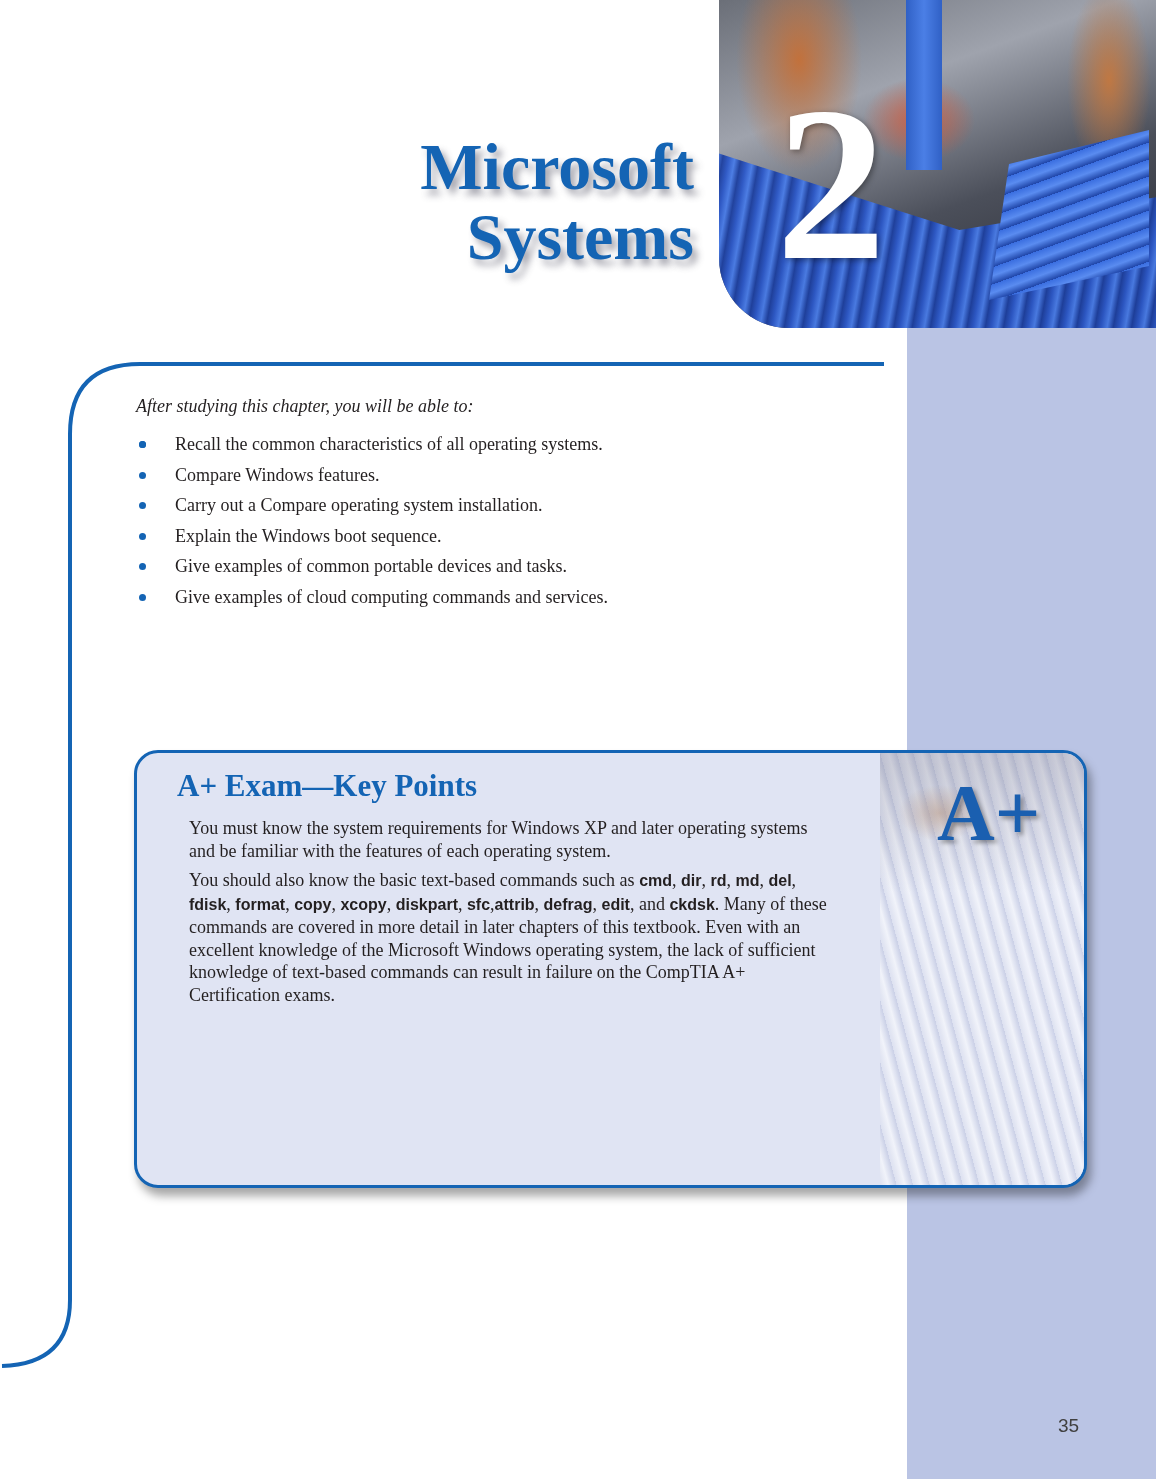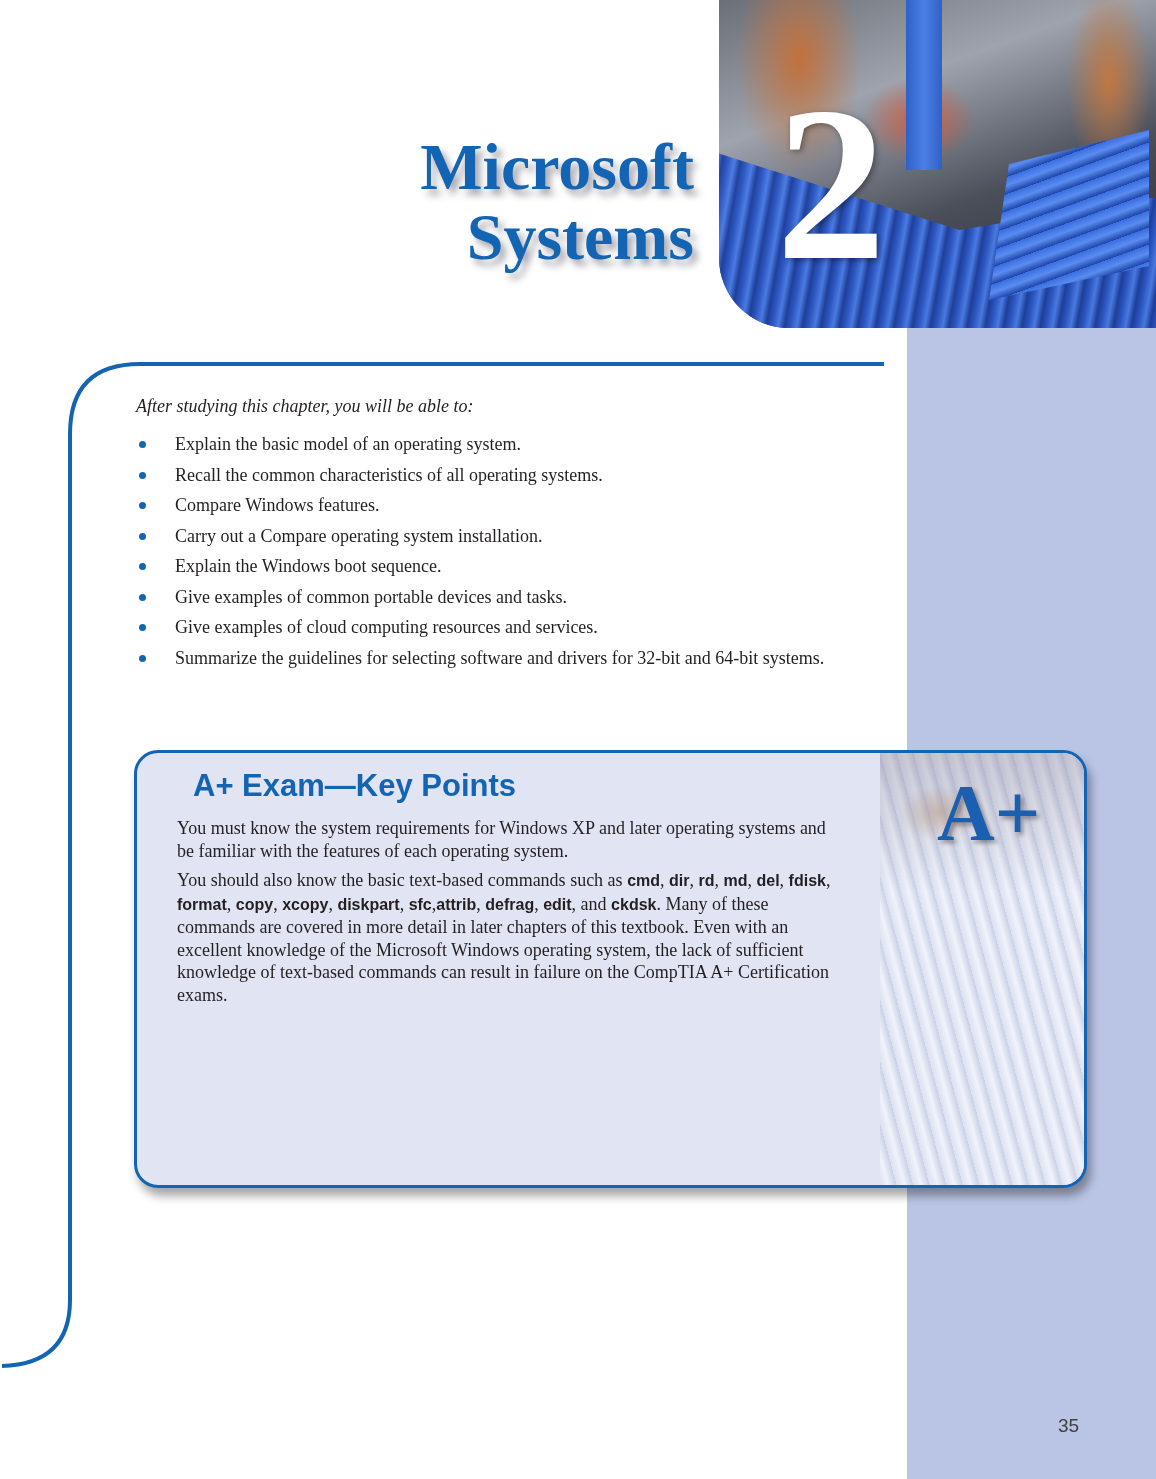--- a/index.html
+++ b/index.html
@@ -96,25 +96,25 @@
   .aplus-logo {
     position: absolute; left: 800px; top: 20px;
     font-family: "Liberation Serif", "DejaVu Serif", serif; font-weight: bold;
     font-size: 80px; line-height: 1; color: #1a5fb0;
     text-shadow: 3px 3px 4px rgba(0,0,0,0.35); z-index: 2;
   }
   .keybox-content {
     position: absolute; left: 40px; top: 14px; width: 660px;
   }
   .keybox-title {
-    font-family: Liberation Sans, sans-serif; font-weight: bold;
-    font-size: 31px; line-height: 38px; color: #1464b4; margin: 0 0 12px 16px;
+    font-family: Liberation Serif, serif; font-weight: bold;
+    font-size: 31px; line-height: 38px; color: #1464b4; margin: 0 0 12px 0;
   }
   .keybox-content p {
-    font-size: 18px; line-height: 22.5px; margin: 0 0 7px 0;
+    font-size: 18px; line-height: 22.5px; margin: 0 0 7px 12px;
   }
   .cmd {
     font-family: "Liberation Sans", "DejaVu Sans", sans-serif; font-weight: bold;
     font-size: 16px;
     text-align: right;
   }
 </style>
 </head>
 <body>
 
@@ -132,28 +132,27 @@
   <div>Systems</div>
 </div>
 
 <svg class="frame-svg" width="1156" height="1479">
   <path d="M884 364 L140 364 Q70 364 70 434 L70 1300 Q70 1364 2 1366" fill="none" stroke="#1464b4" stroke-width="4"></path>
 </svg>
 
 <div class="objectives">
   <div class="objectives-intro">After studying this chapter, you will be able to:</div>
   <ul>
-    <li><span class="bullet"></span><span>Explain the basic model of an operating system.</span></li>
+    <li><span class="bullet"></span></li>
     <li><span class="bullet"></span><span>Recall the common characteristics of all operating systems.</span></li>
     <li><span class="bullet"></span><span>Compare Windows features.</span></li>
     <li><span class="bullet"></span><span>Carry out a Compare operating system installation.</span></li>
     <li><span class="bullet"></span><span>Explain the Windows boot sequence.</span></li>
     <li><span class="bullet"></span><span>Give examples of common portable devices and tasks.</span></li>
-    <li><span class="bullet"></span><span>Give examples of cloud computing resources and services.</span></li>
-    <li style="width:690px"><span class="bullet"></span><span>Summarize the guidelines for selecting software and drivers for 32-bit and 64-bit systems.</span></li>
+    <li><span class="bullet"></span><span>Give examples of cloud computing commands and services.</span></li>
   </ul>
 </div>
 
 <div class="keybox">
   <div class="keybox-image"></div>
   <div class="aplus-logo">A+</div>
   <div class="keybox-content">
     <h2 class="keybox-title">A+ Exam—Key Points</h2>
     <p>You must know the system requirements for Windows XP and later operating systems and be familiar with the features of each operating system.</p>
     <p><span>You should also know the basic text-based commands such as </span><b class="cmd">cmd</b>, <b class="cmd">dir</b>, <b class="cmd">rd</b>, <b class="cmd">md</b>, <b class="cmd">del</b>, <b class="cmd">fdisk</b>, <b class="cmd">format</b>, <b class="cmd">copy</b>, <b class="cmd">xcopy</b>, <b class="cmd">diskpart</b>, <b class="cmd">sfc</b>,<b class="cmd">attrib</b>, <b class="cmd">defrag</b>, <b class="cmd">edit</b>, <span>and </span><b class="cmd">ckdsk</b><span>. Many of these commands are covered in more detail in later chapters of this textbook. Even with an excellent knowledge of the Microsoft Windows operating system, the lack of sufficient knowledge of text-based commands can result in failure on the CompTIA A+ Certification exams.</span></p>

